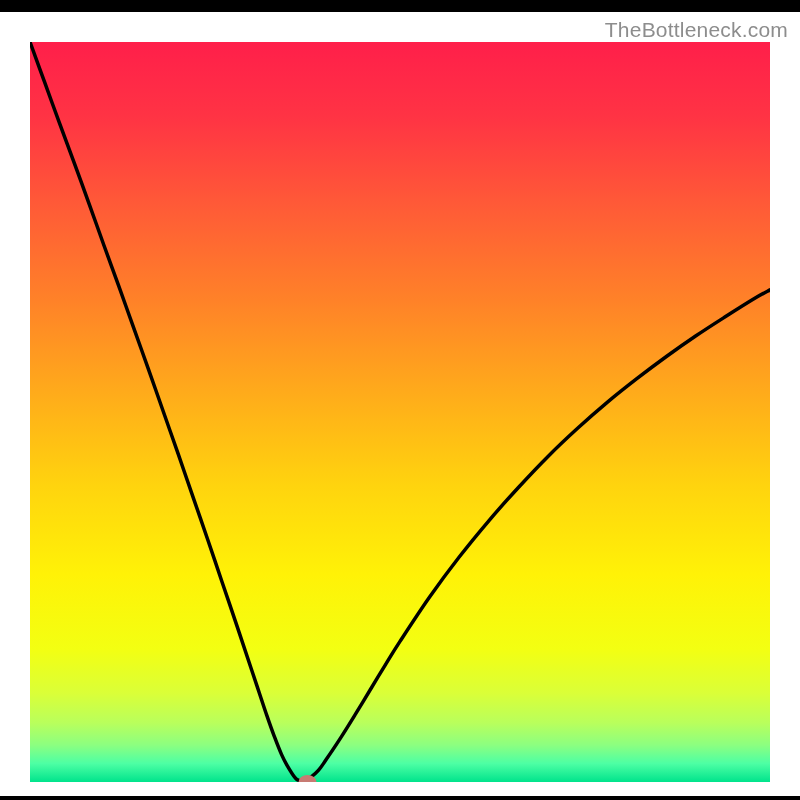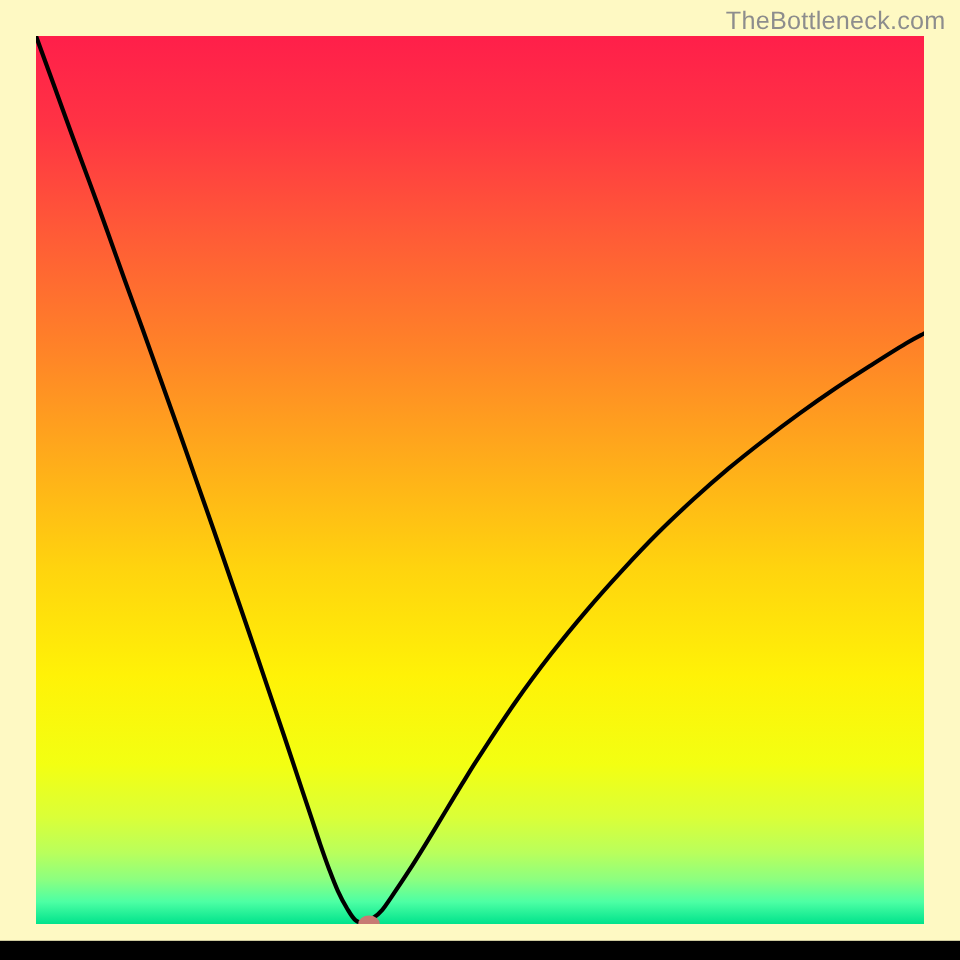--- a/index.html
+++ b/index.html
@@ -6,23 +6,23 @@
     margin: 0;
     padding: 0;
     width: 800px;
     height: 800px;
     overflow: hidden;
     background: #000;
     font-family: Arial, Helvetica, sans-serif;
   }
   .frame {
     position: absolute;
-    left: 0; top: 0;
+    left: 0; top: 12px;
     width: 800px; height: 784px;
-    background: #fef9c3;
+    background: #ffffff;
   }
   .plot {
     position: absolute;
     left: 30px; top: 30px;
     width: 740px; height: 740px;
     overflow: hidden;
   }
   .watermark {
     position: absolute;
     top: 6px;

